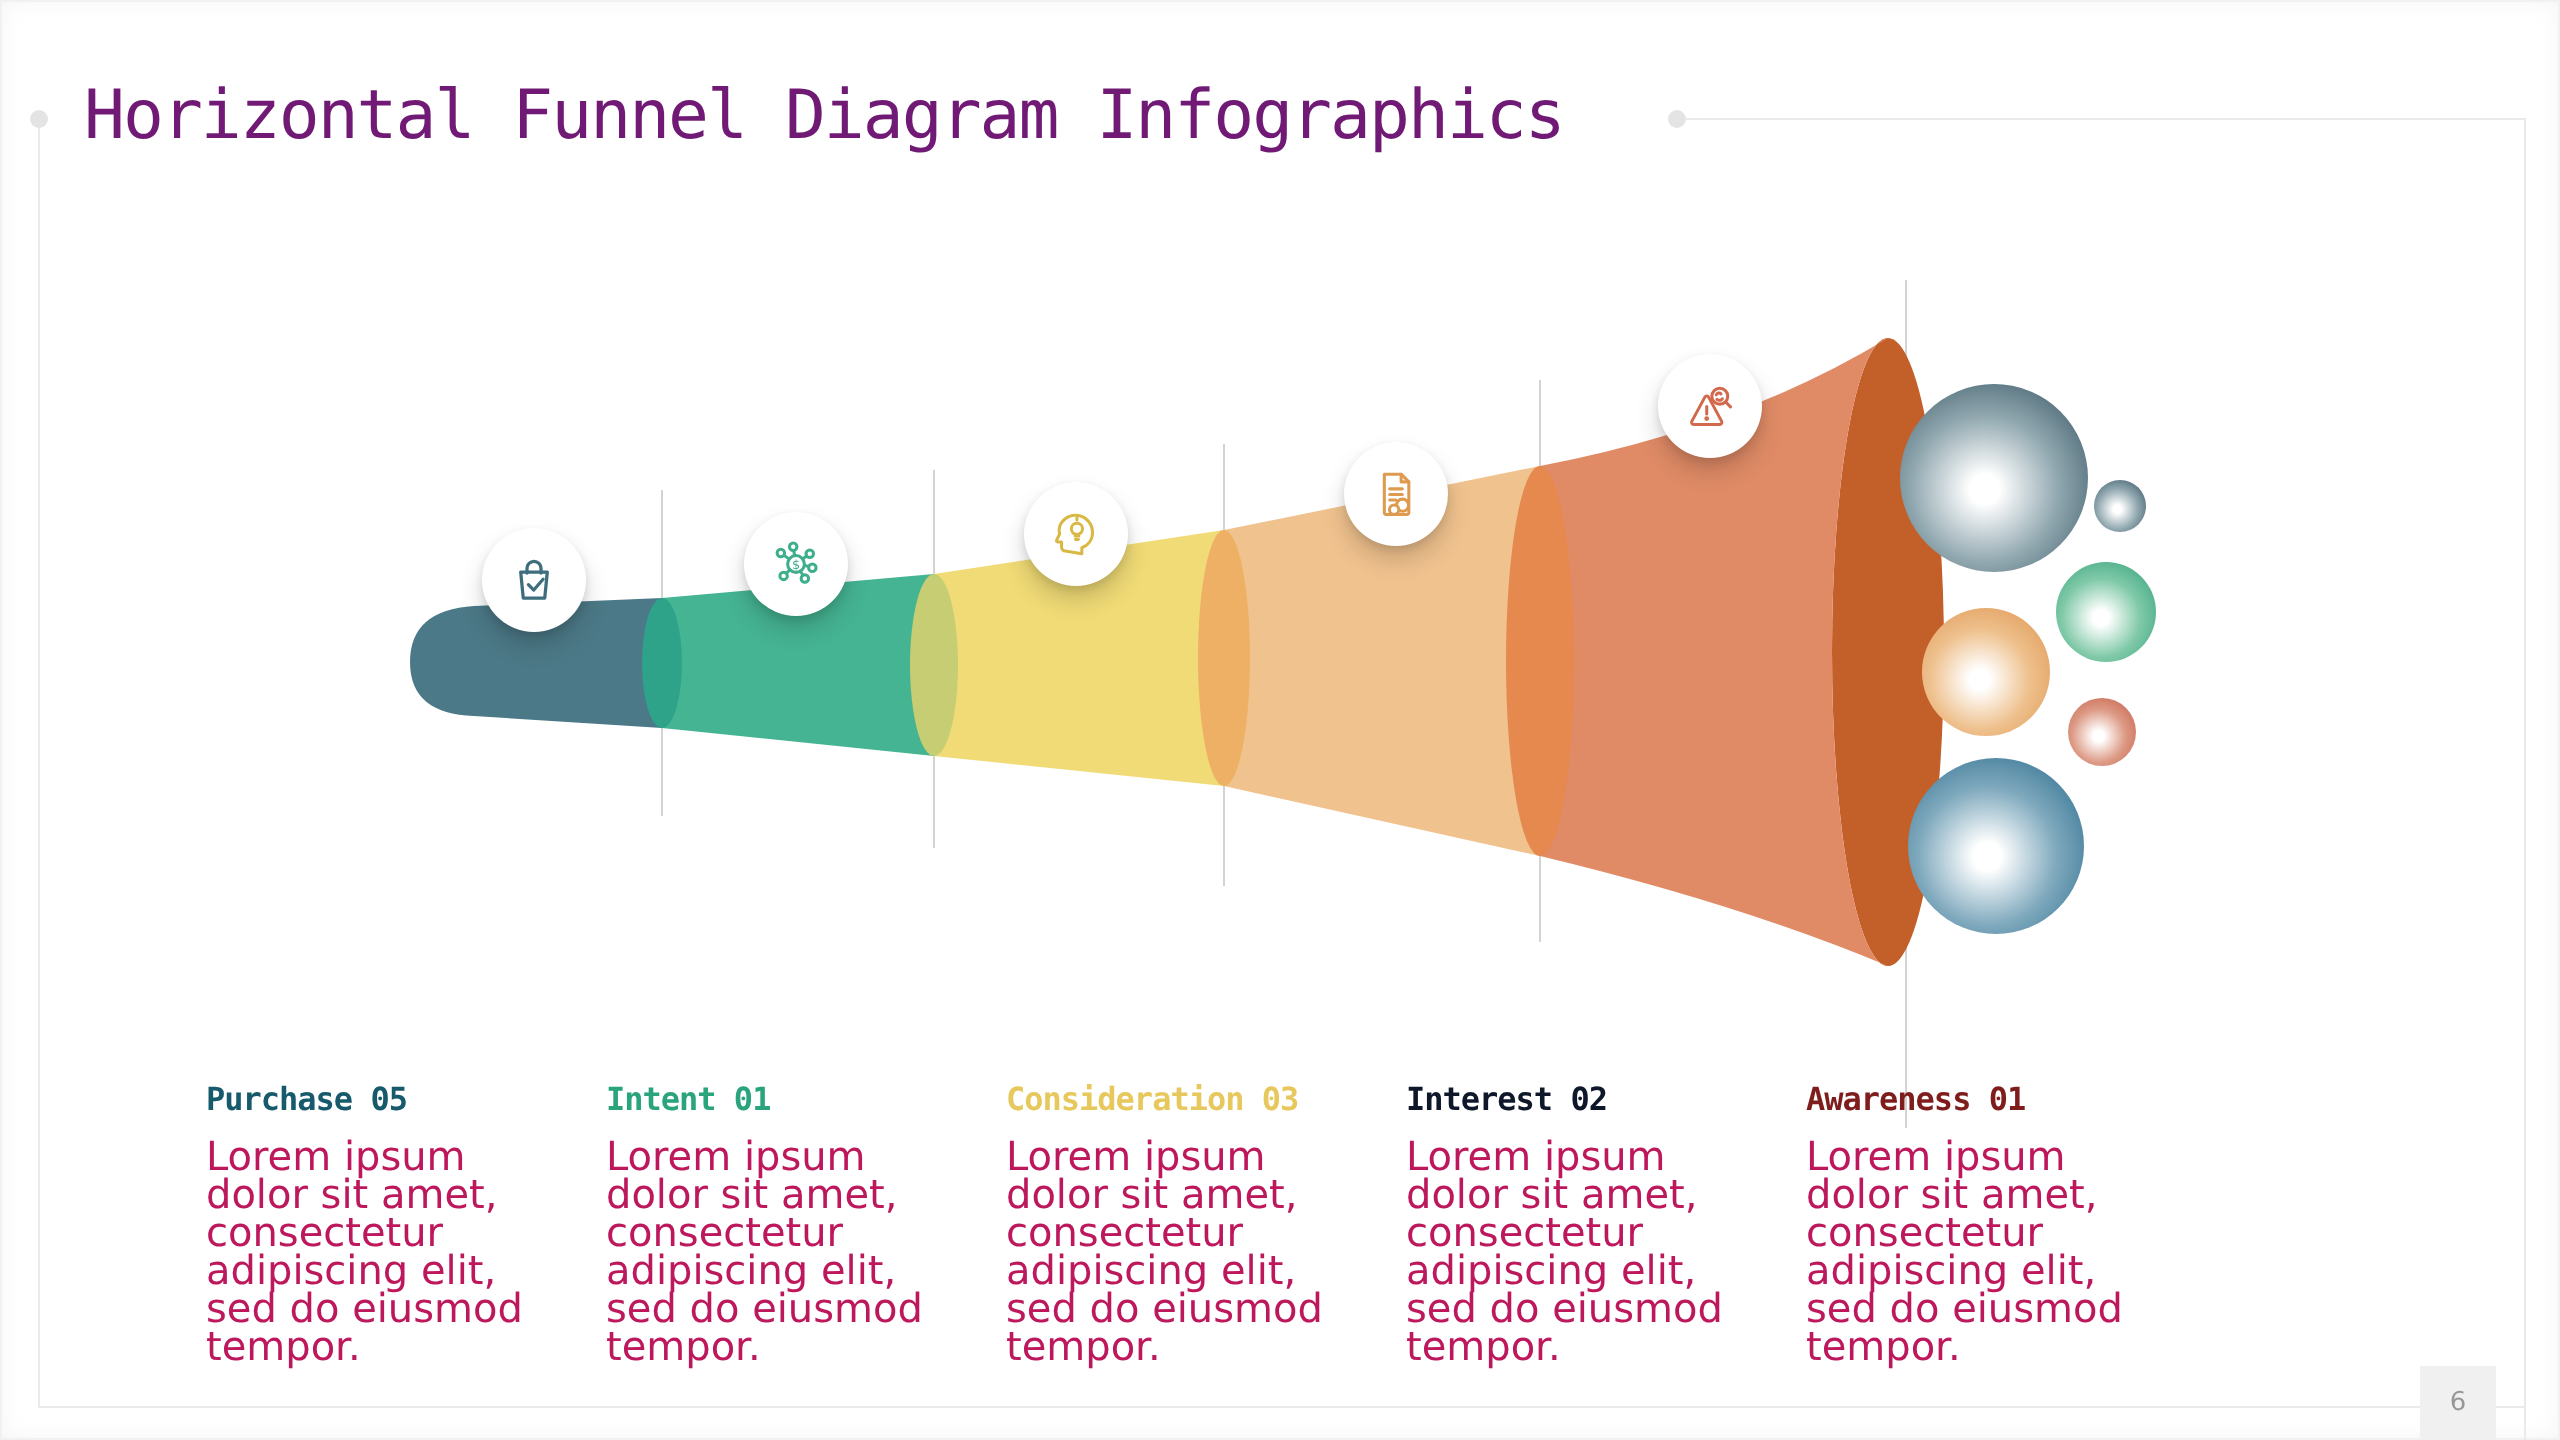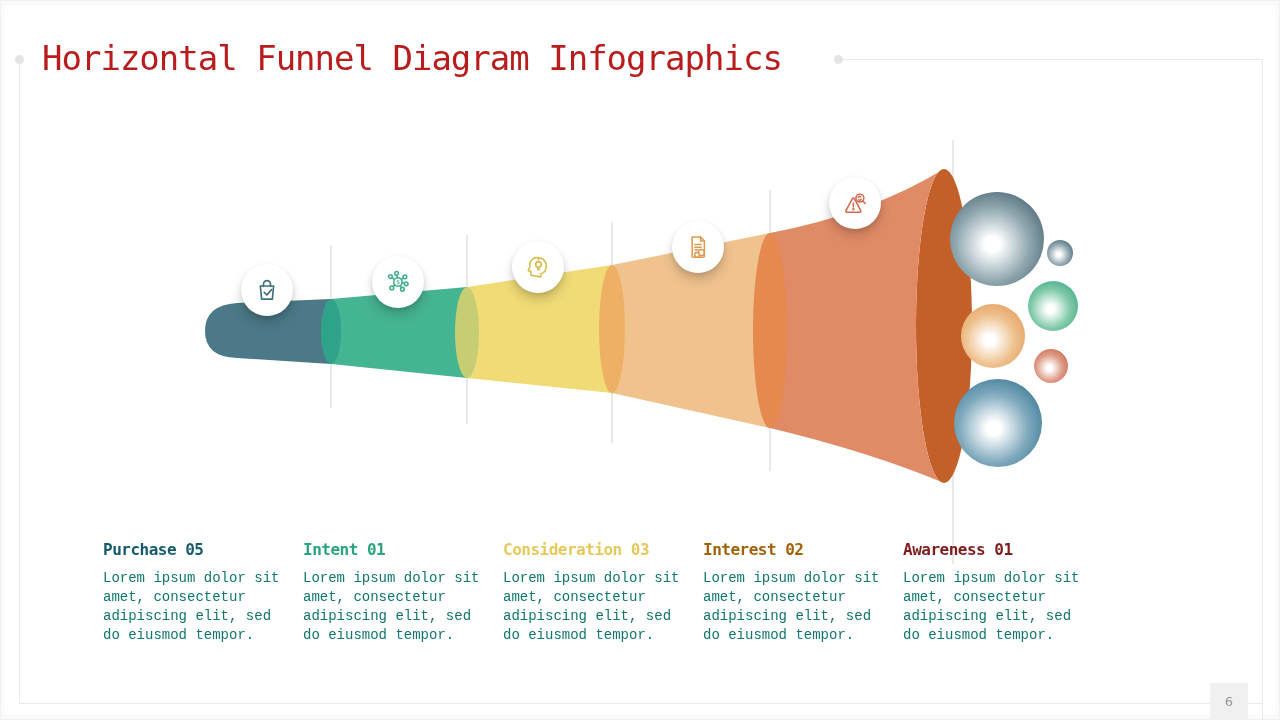--- a/index.html
+++ b/index.html
@@ -17,39 +17,39 @@
   .funnel-svg{position:absolute;left:0;top:0;}
   .icon-badge{
     position:absolute;width:52px;height:52px;border-radius:50%;background:#fff;
     box-shadow:0 7px 12px rgba(0,0,0,.16),0 2px 4px rgba(0,0,0,.10);
     display:flex;align-items:center;justify-content:center;
   }
   .icon-badge svg{display:block;}
   .sphere{position:absolute;border-radius:50%;}
   .stages{position:absolute;left:103px;top:540px;display:grid;grid-template-columns:repeat(5,200px);}
   .stage h2{margin:0 0 10px 0;font-family:"DejaVu Sans Mono", monospace;font-weight:bold;font-size:16px;letter-spacing:-0.5px;white-space:nowrap;}
-  .stage p{margin:0;width:182px;font-size:14px;line-height:19px;color:#0f766e;font-family:Liberation Mono, monospace;}
+  .stage p{margin:0;width:182px;font-size:20px;line-height:19px;color:#be185d;}
   .page-box{
     position:absolute;left:1210px;top:683px;width:38px;height:37px;background:#f0f0f0;
     color:#979797;font-size:13px;display:flex;align-items:center;justify-content:center;
   }
 </style>
 </head>
 <body>
 
 <div class="slide">
 
   <div class="frame-line" style="left:19px;top:59px;width:1px;height:645px;"></div>
   <div class="frame-line" style="left:843px;top:59px;width:420px;height:1px;"></div>
   <div class="frame-line" style="left:1262px;top:59px;width:1px;height:661px;"></div>
   <div class="frame-line" style="left:19px;top:703px;width:1244px;height:1px;"></div>
   <div class="frame-dot" style="left:15px;top:55px;"></div>
   <div class="frame-dot" style="left:834px;top:55px;"></div>
 
-  <h1 class="title" style="color: #b91c1c;">Horizontal Funnel Diagram Infographics</h1>
+  <h1 class="title" style="color: #701a75;">Horizontal Funnel Diagram Infographics</h1>
 
   <svg class="funnel-svg" width="1280" height="720" viewBox="0 0 1280 720">
     <g stroke-width="1" fill="none" stroke="#d3d3d3">
       <line x1="331" y1="245" x2="331" y2="408"></line>
       <line x1="467" y1="235" x2="467" y2="424"></line>
       <line x1="612" y1="222" x2="612" y2="443"></line>
       <line x1="770" y1="190" x2="770" y2="471"></line>
       <line x1="953" y1="140" x2="953" y2="564"></line>
     </g>
     <path d="M331 299 L237 303 Q205 305 205 331 Q205 357 237 358 L331 364 Z" fill="#4c7987"></path>
@@ -134,21 +134,21 @@
     </div>
     <div class="stage">
       <h2 style="color: rgb(42, 164, 125);">Intent 01</h2>
       <p>Lorem ipsum dolor sit amet, consectetur adipiscing elit, sed do eiusmod tempor.</p>
     </div>
     <div class="stage">
       <h2 style="color: rgb(231, 200, 92);">Consideration 03</h2>
       <p>Lorem ipsum dolor sit amet, consectetur adipiscing elit, sed do eiusmod tempor.</p>
     </div>
     <div class="stage">
-      <h2 style="color: #a16207;">Interest 02</h2>
+      <h2 style="color: #0f172a;">Interest 02</h2>
       <p>Lorem ipsum dolor sit amet, consectetur adipiscing elit, sed do eiusmod tempor.</p>
     </div>
     <div class="stage">
       <h2 style="color: #7f1d1d;">Awareness 01</h2>
       <p>Lorem ipsum dolor sit amet, consectetur adipiscing elit, sed do eiusmod tempor.</p>
     </div>
   </div>
 
   <div class="page-box">
     <span>6</span>

